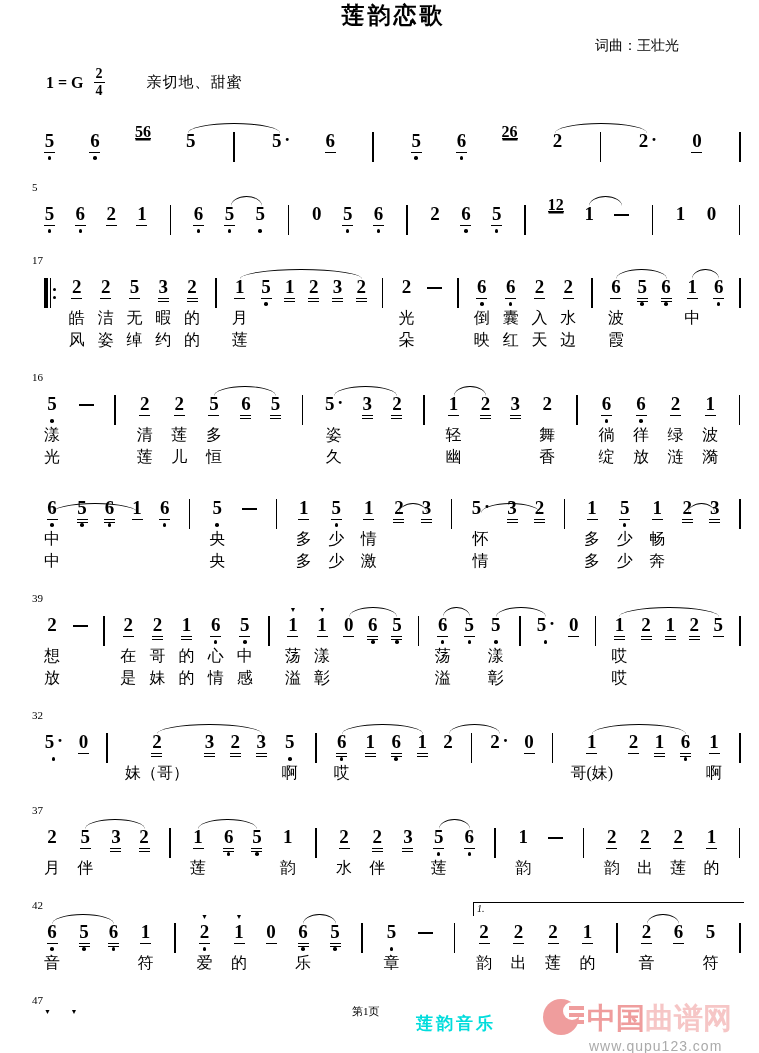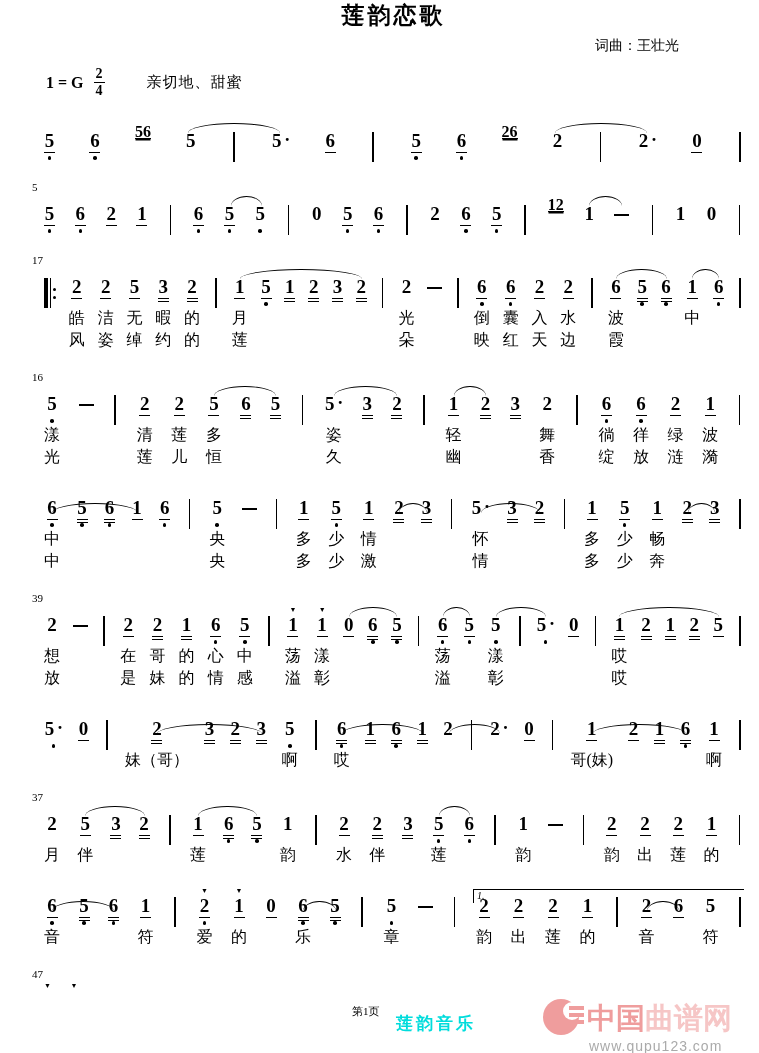--- a/index.html
+++ b/index.html
@@ -39,21 +39,21 @@
   .dash{width:15px;height:2.5px;background:#000;}
   .gr{font-weight:700;font-size:16px;line-height:12px;border-bottom:1px solid #000;
       box-shadow:0 2px 0 -0.5px #000;transform:translateY(-5px);}
   .slur{position:absolute;height:9px;border-top:1.6px solid #000;
         border-radius:50% 50% 0 0 / 100% 100% 0 0;}
   .volta{position:absolute;border-top:1.2px solid #000;border-left:1.2px solid #000;height:13px;}
   .vlabel{display:block;font-style:italic;font-size:10px;line-height:11px;padding-left:3px;}
   .acc{font-size:7px;}
 
   .pagelab{position:absolute;left:352px;top:1004px;font-size:11px;}
-  .brand{position:absolute;left:396px;top:1012px;font-family:"Liberation Sans",sans-serif;
+  .brand{position:absolute;left:416px;top:1012px;font-family:"Liberation Sans",sans-serif;
          font-weight:700;font-size:17px;letter-spacing:3px;color:var(--brand,#00dcdc);}
   .wm{position:absolute;left:543px;top:996px;width:240px;}
   .wmrow{display:flex;align-items:center;}
   .wmlogo{position:relative;width:44px;height:44px;flex:0 0 44px;}
   .lg-c{position:absolute;left:0;top:3px;width:36px;height:36px;border-radius:50%;background:var(--wmpink,#ef9d9d);}
   .lg-cut{position:absolute;left:20px;top:6px;width:18px;height:18px;border-radius:50%;background:#fff;}
   .lg-bars{position:absolute;left:26px;top:10px;display:flex;flex-direction:column;gap:3px;}
   .lg-bars i{width:15px;height:4px;background:var(--wmpink,#ef9d9d);}
   .wmcn{font-weight:700;font-size:29px;line-height:30px;white-space:nowrap;}
   .wmcn .cn1{color:var(--wmpink,#ef9d9d);}
@@ -1356,20 +1356,21 @@
               <div class="ly">&nbsp;</div>
               <div class="ly">&nbsp;</div>
             </div>
           </div>
           <div class="slur" style="left: 304.5px; width: 48px; top: 15px;"></div>
           <div class="slur" style="left: 399px; width: 26.5px; top: 15px;"></div>
           <div class="slur" style="left: 452px; width: 49.5px; top: 15px;"></div>
           <div class="slur" style="left: 575px; width: 99.5px; top: 15px;"></div>
         </div>
         <div class="system">
+          <div class="mnum">32</div>
           <div class="row">
             <div class="tok">
               <div class="top"></div>
               <div class="numwrap">
                 <span class="nm">5</span>
                 <span class="adot">·</span>
               </div>
               <div class="dots">
                 <div class="dot"></div>
               </div>
@@ -1756,20 +1757,21 @@
               <div class="bar"></div>
               <div class="dots"></div>
               <div class="ly">&nbsp;</div>
             </div>
           </div>
           <div class="slur" style="left: 41px; width: 59.5px; top: 15px;"></div>
           <div class="slur" style="left: 154px; width: 58.5px; top: 15px;"></div>
           <div class="slur" style="left: 395px; width: 30.5px; top: 15px;"></div>
         </div>
         <div class="system">
+          <div class="mnum">42</div>
           <div class="row">
             <div class="tok">
               <div class="top"></div>
               <div class="numwrap">
                 <span class="nm u1">6</span>
               </div>
               <div class="dots">
                 <div class="dot"></div>
               </div>
               <div class="ly">音</div>

